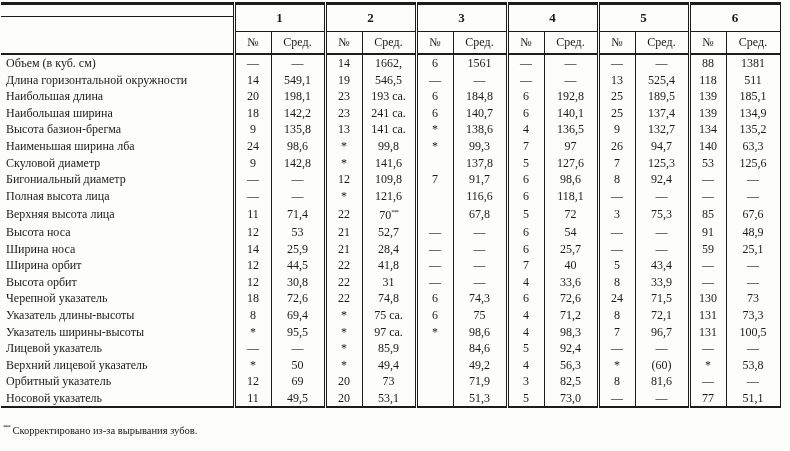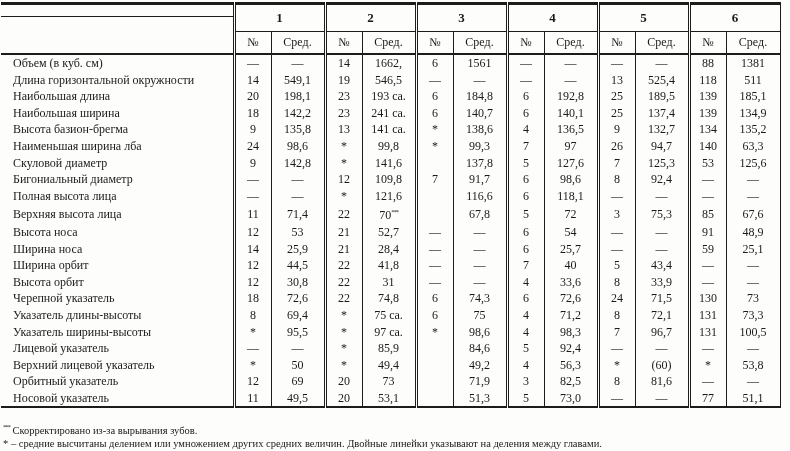--- a/index.html
+++ b/index.html
@@ -28,21 +28,21 @@
     border-bottom:1px solid #1c1c1c;
   }
   th.stub-head { position:relative; border-bottom:2px solid #1c1c1c; }
   .stub-line { position:absolute; left:0; right:0; top:11px; border-top:1px solid #1c1c1c; }
   tr.subs th { height:21px; font-size:12px; border-bottom:2px solid #1c1c1c; }
 
   .group-start { border-left:3px double #1c1c1c; }
   .avg         { border-left:1px solid #1c1c1c; }
 
   tbody td { height:16.6px; line-height:16.6px; font-size:12px; white-space:nowrap; }
-  tbody td.stub { text-align:left; padding-left:12px; }
+  tbody td.stub { text-align:left; padding-left:5px; }
 
   .fmark { font-size:6.5px; vertical-align:super; letter-spacing:-1px; }
 
   .footnotes { margin:12px 0 0 3px; font-size:10.5px; line-height:13.5px; }
   .footnotes .fline { white-space:nowrap; }
 </style>
 </head>
 <body>
 
 <div class="page">
@@ -404,16 +404,15 @@
           <td class="group-start">—</td>
           <td class="avg">—</td>
           <td class="group-start">77</td>
           <td class="avg">51,1</td>
         </tr>
       </tbody>
   </table>
 
   <div class="footnotes">
     <div class="fline"><sup class="fmark">***</sup> <span>Скорректировано из-за вырывания зубов.</span></div>
-    <div class="fline"><span>*</span> <span>– средние высчитаны делением или умножением других средних величин. Двойные линейки указывают на деления между главами.</span></div>
   </div>
 
 </div>
 
 </body></html>

